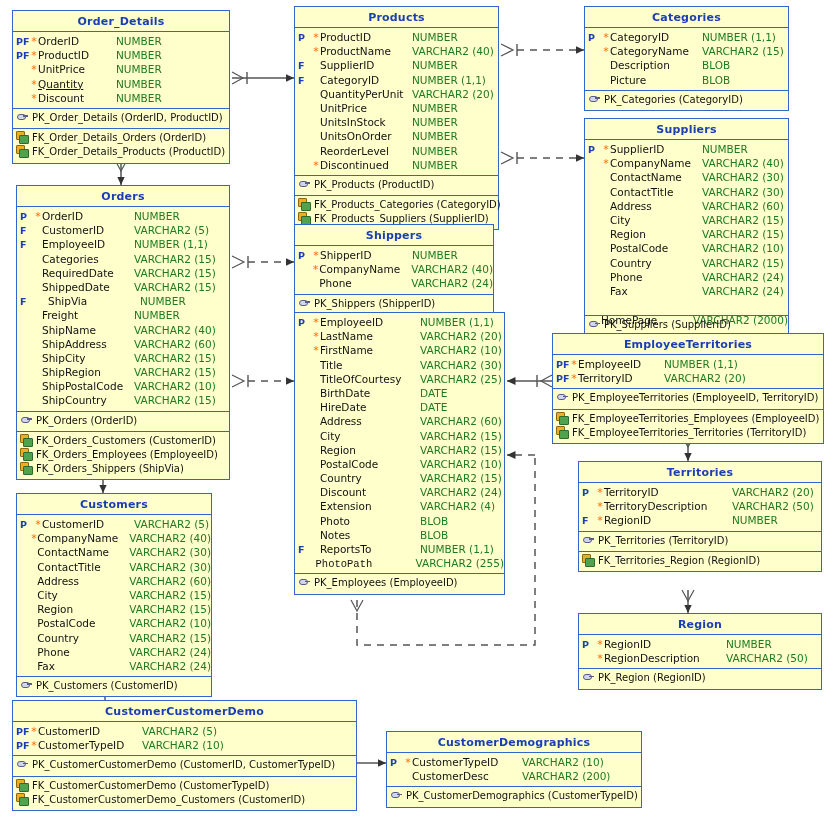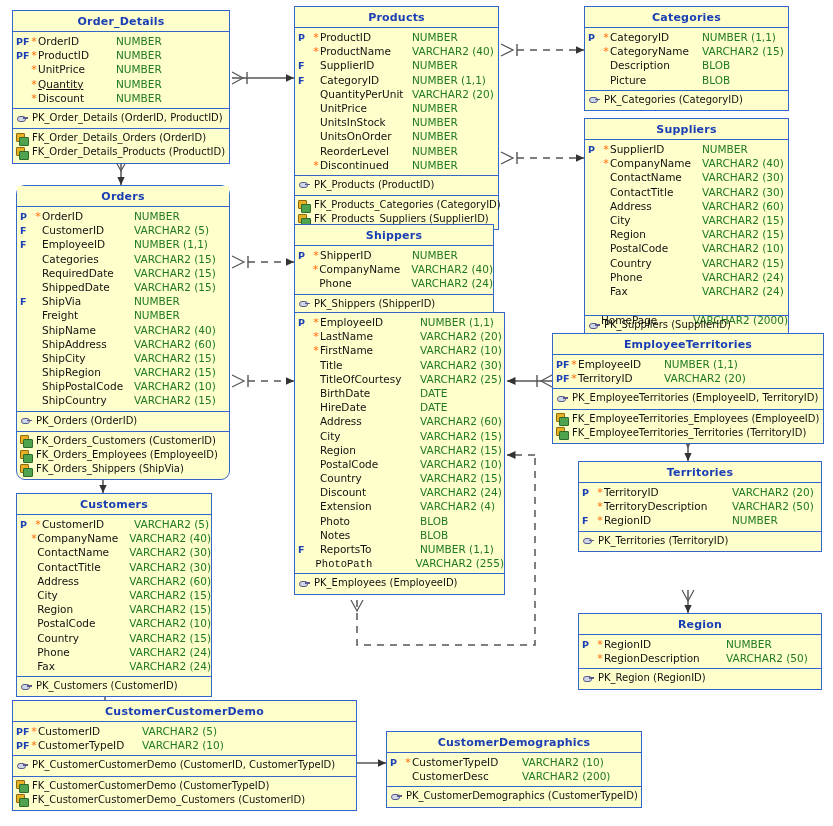--- a/index.html
+++ b/index.html
@@ -14,21 +14,21 @@
              font-size:11px;letter-spacing:.2px;padding:5px 0 3px 0;
              border-bottom:1.5px solid #3366cc;line-height:12px;}
   .attrs{padding:2px 0 3px 0;border-bottom:1.5px solid #3366cc;}
   .arow{display:flex;align-items:baseline;height:14.2px;line-height:14.2px;font-size:10.5px;white-space:nowrap;}
   .k{width:17px;padding-left:3px;color:#1a3fb5;font-weight:bold;font-size:9.5px;box-sizing:border-box;}
   .req{width:8px;color:#ff6600;font-size:11px;text-align:center;box-sizing:border-box;}
   .nm{color:#111111;flex:0 0 auto;box-sizing:border-box;padding-right:4px;}
   .ty{color:#1f7a1f;box-sizing:border-box;}
   .keysec{border-bottom:1.5px solid #3366cc;padding:2px 0 3px 0;}
   .keysec:last-child{border-bottom:none;}
-  .krow{display:flex;align-items:center;height:14.2px;line-height:14.2px;
+  .krow{display:flex;height:14.2px;line-height:14.2px;
         font-size:10px;color:#111;white-space:nowrap;padding-left:3px;}
   .krow .lbl{padding-left:3px;}
   .ic{width:13px;height:11px;flex:0 0 13px;position:relative;}
 
   
   .ic.pk:before{content:"";position:absolute;left:1px;top:3px;width:7px;height:4px;
      border:1.3px solid #5a5a8a;border-radius:3px;background:#cfd8ea;}
   .ic.pk:after{content:"";position:absolute;left:7px;top:4.4px;width:5px;height:1.6px;
      background:#5a5a8a;}
   
@@ -372,21 +372,21 @@
             <span class="ty">VARCHAR2 (2000)</span>
           </div>
         </div>
         <div class="keysec">
           <div class="krow">
             <span class="ic pk"></span>
             <span class="lbl">PK_Suppliers (SupplierID)</span>
           </div>
         </div>
       </div>
-      <div class="entity" style="left: 16px; top: 185px; width: 214px; border-radius: 9px;">
+      <div class="entity" style="left: 16px; top: 185px; width: 214px;">
         <div class="ent-title">Orders</div>
         <div class="attrs">
           <div class="arow">
             <span class="k">P</span>
             <span class="req">*</span>
             <span class="nm" style="width: 92px;">OrderID</span>
             <span class="ty">NUMBER</span>
           </div>
           <div class="arow">
             <span class="k">F</span>
@@ -414,21 +414,21 @@
           </div>
           <div class="arow">
             <span class="k"></span>
             <span class="req"></span>
             <span class="nm" style="width: 92px;">ShippedDate</span>
             <span class="ty">VARCHAR2 (15)</span>
           </div>
           <div class="arow">
             <span class="k">F</span>
             <span class="req"></span>
-            <span class="nm" style="width: 92px;">ShipVia</span>
+            <span class="nm" style="width: 92px; margin-left: 6px;">ShipVia</span>
             <span class="ty">NUMBER</span>
           </div>
           <div class="arow">
             <span class="k"></span>
             <span class="req"></span>
             <span class="nm" style="width: 92px;">Freight</span>
             <span class="ty">NUMBER</span>
           </div>
           <div class="arow">
             <span class="k"></span>
@@ -689,20 +689,26 @@
             <span class="nm" style="width: 128px;">RegionID</span>
             <span class="ty">NUMBER</span>
           </div>
         </div>
         <div class="keysec">
           <div class="krow">
             <span class="ic pk"></span>
             <span class="lbl">PK_Territories (TerritoryID)</span>
           </div>
         </div>
+        <div class="keysec">
+          <div class="krow">
+            <span class="ic fk"></span>
+            <span class="lbl">FK_Territories_Region (RegionID)</span>
+          </div>
+        </div>
       </div>
       <div class="entity" style="left: 578px; top: 613px; width: 244px;">
         <div class="ent-title">Region</div>
         <div class="attrs">
           <div class="arow">
             <span class="k">P</span>
             <span class="req">*</span>
             <span class="nm" style="width: 122px;">RegionID</span>
             <span class="ty">NUMBER</span>
           </div>

